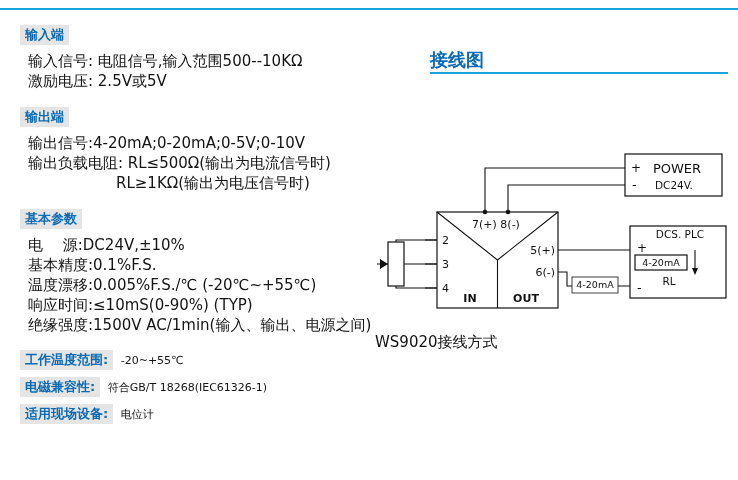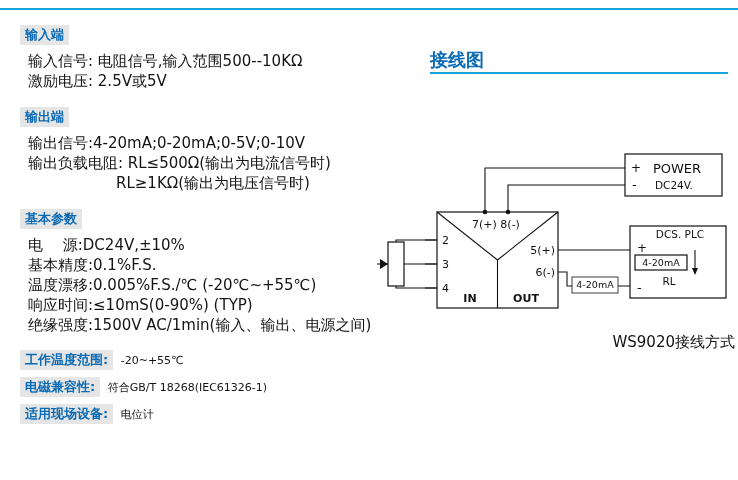--- a/index.html
+++ b/index.html
@@ -22,21 +22,21 @@
   }
   .sec-line{font-size:15px;line-height:20px;padding-left:8px;white-space:nowrap}
   .sec-line.indent{padding-left:96px}
   .extra{font-size:13px;line-height:18px;margin-top:7px;white-space:nowrap}
   .extra .sec-label{margin-bottom:0}
   .extra .val{margin-left:4px;color:#141414;font-size:11px}
   
   .right-title{position:absolute;left:430px;top:48px;font-size:18px;font-weight:bold;color:#0b6ab4}
   .title-underline{position:absolute;left:430px;top:72px;width:298px;height:2px;background:#17a4dc}
   svg.diagram{position:absolute;left:375px;top:138px}
-  .caption{position:absolute;left:375px;top:333px;width:360px;text-align:right;font-size:15px;color:#111}
+  .caption{position:absolute;left:375px;top:333px;width:360px;text-align:left;font-size:15px;color:#111}
   
   .w{fill:none;stroke:#111;stroke-width:1.1}
   .box{fill:#ffffff;stroke:#111;stroke-width:1.2}
   svg text{fill:#111;font-family:"DejaVu Sans","Liberation Sans",sans-serif}
   .t9{font-size:9.5px}
   .t10{font-size:10.5px}
   .t11{font-size:11px}
   .t12{font-size:12px}
   .t13{font-size:13px}
   .t11b{font-size:11px;font-weight:bold}

